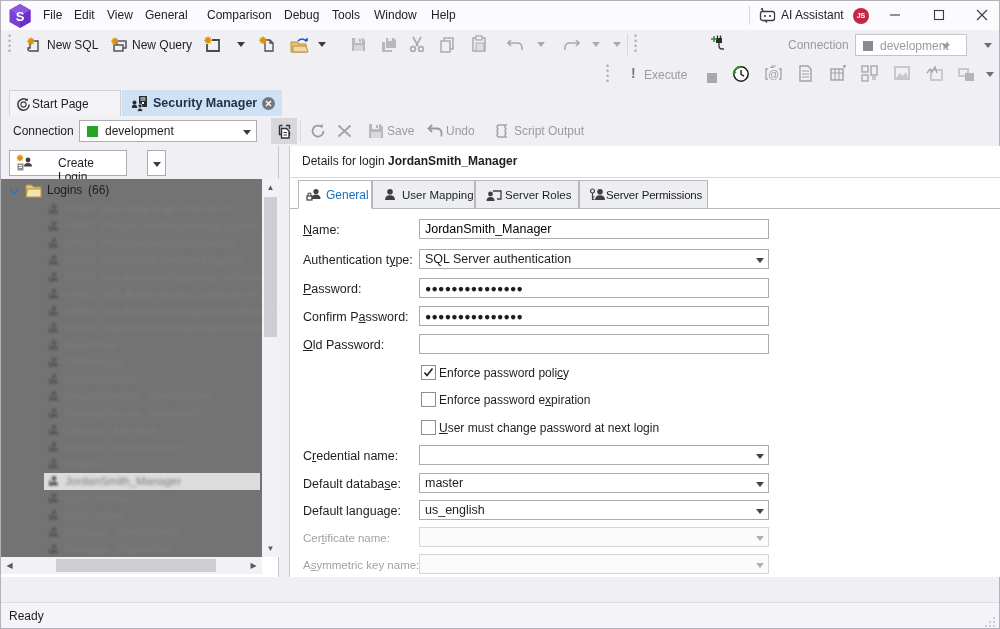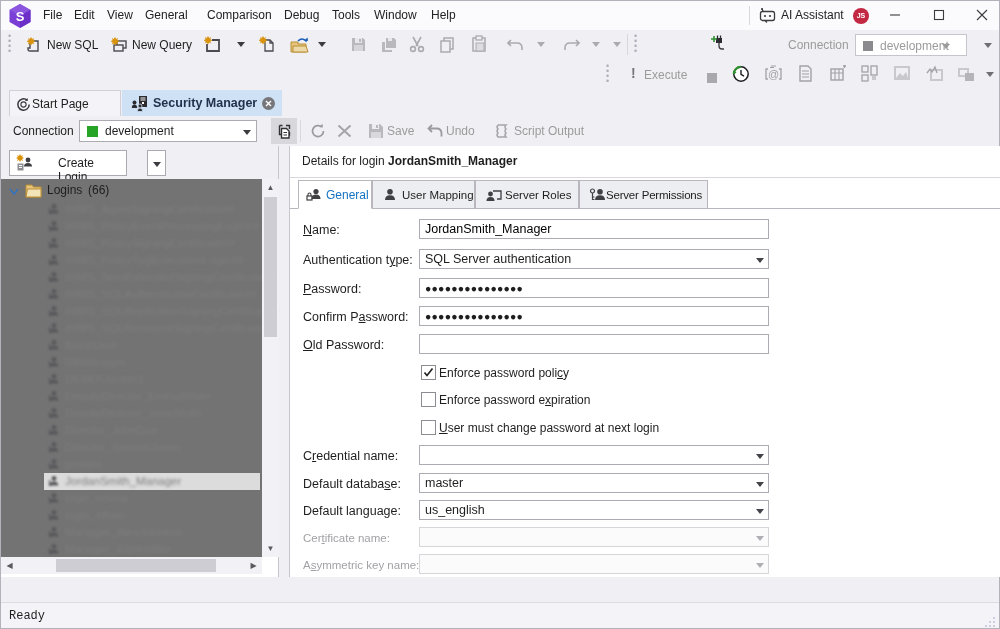--- a/index.html
+++ b/index.html
@@ -33,21 +33,21 @@
   .darr { position:absolute; width:0; height:0; border-left:4px solid transparent; border-right:4px solid transparent; border-top:5px solid #43434a; }
   .cb { position:absolute; width:15px; height:15px; border:1px solid #8c8c92; background:#fff; }
   
   .trow { position:absolute; left:0; width:262px; height:17px; }
   .tname { position:absolute; left:64px; top:2px; font-size:11.5px; color:#7d7d7d; filter:blur(1.8px); white-space:nowrap; }
   
   .sb { background:#f2f1f6; position:absolute; }
   .sbthumb { background:#cdcdd3; position:absolute; }
   
   #outputbar { position:absolute; left:0; top:576px; width:998px; height:25px; background:#eeedf2; border-top:1px solid #d0ced5; }
-  #statusbar { position:absolute; left:0; top:601px; width:998px; height:26px; background:#f4f3f8; border-top:1px solid #dddbe2;font-family:Liberation Mono, monospace; }
+  #statusbar { position:absolute; left:0; top:601px; width:998px; height:26px; background:#f4f3f8; border-top:1px solid #dddbe2; }
   svg { display:block; }
 </style>
 </head>
 <body>
 <div id="app">
 
   <div id="titlebar">
     <svg class="ico" style="left:8px;top:3px" width="22" height="24" viewBox="0 0 22 24">
       <polygon points="11,0 21.5,6 21.5,18 11,24 0.5,18 0.5,6" fill="#7a3fd4"></polygon>
       <polygon points="11,0 21.5,6 11,12 0.5,6" fill="#8b55e0"></polygon>

